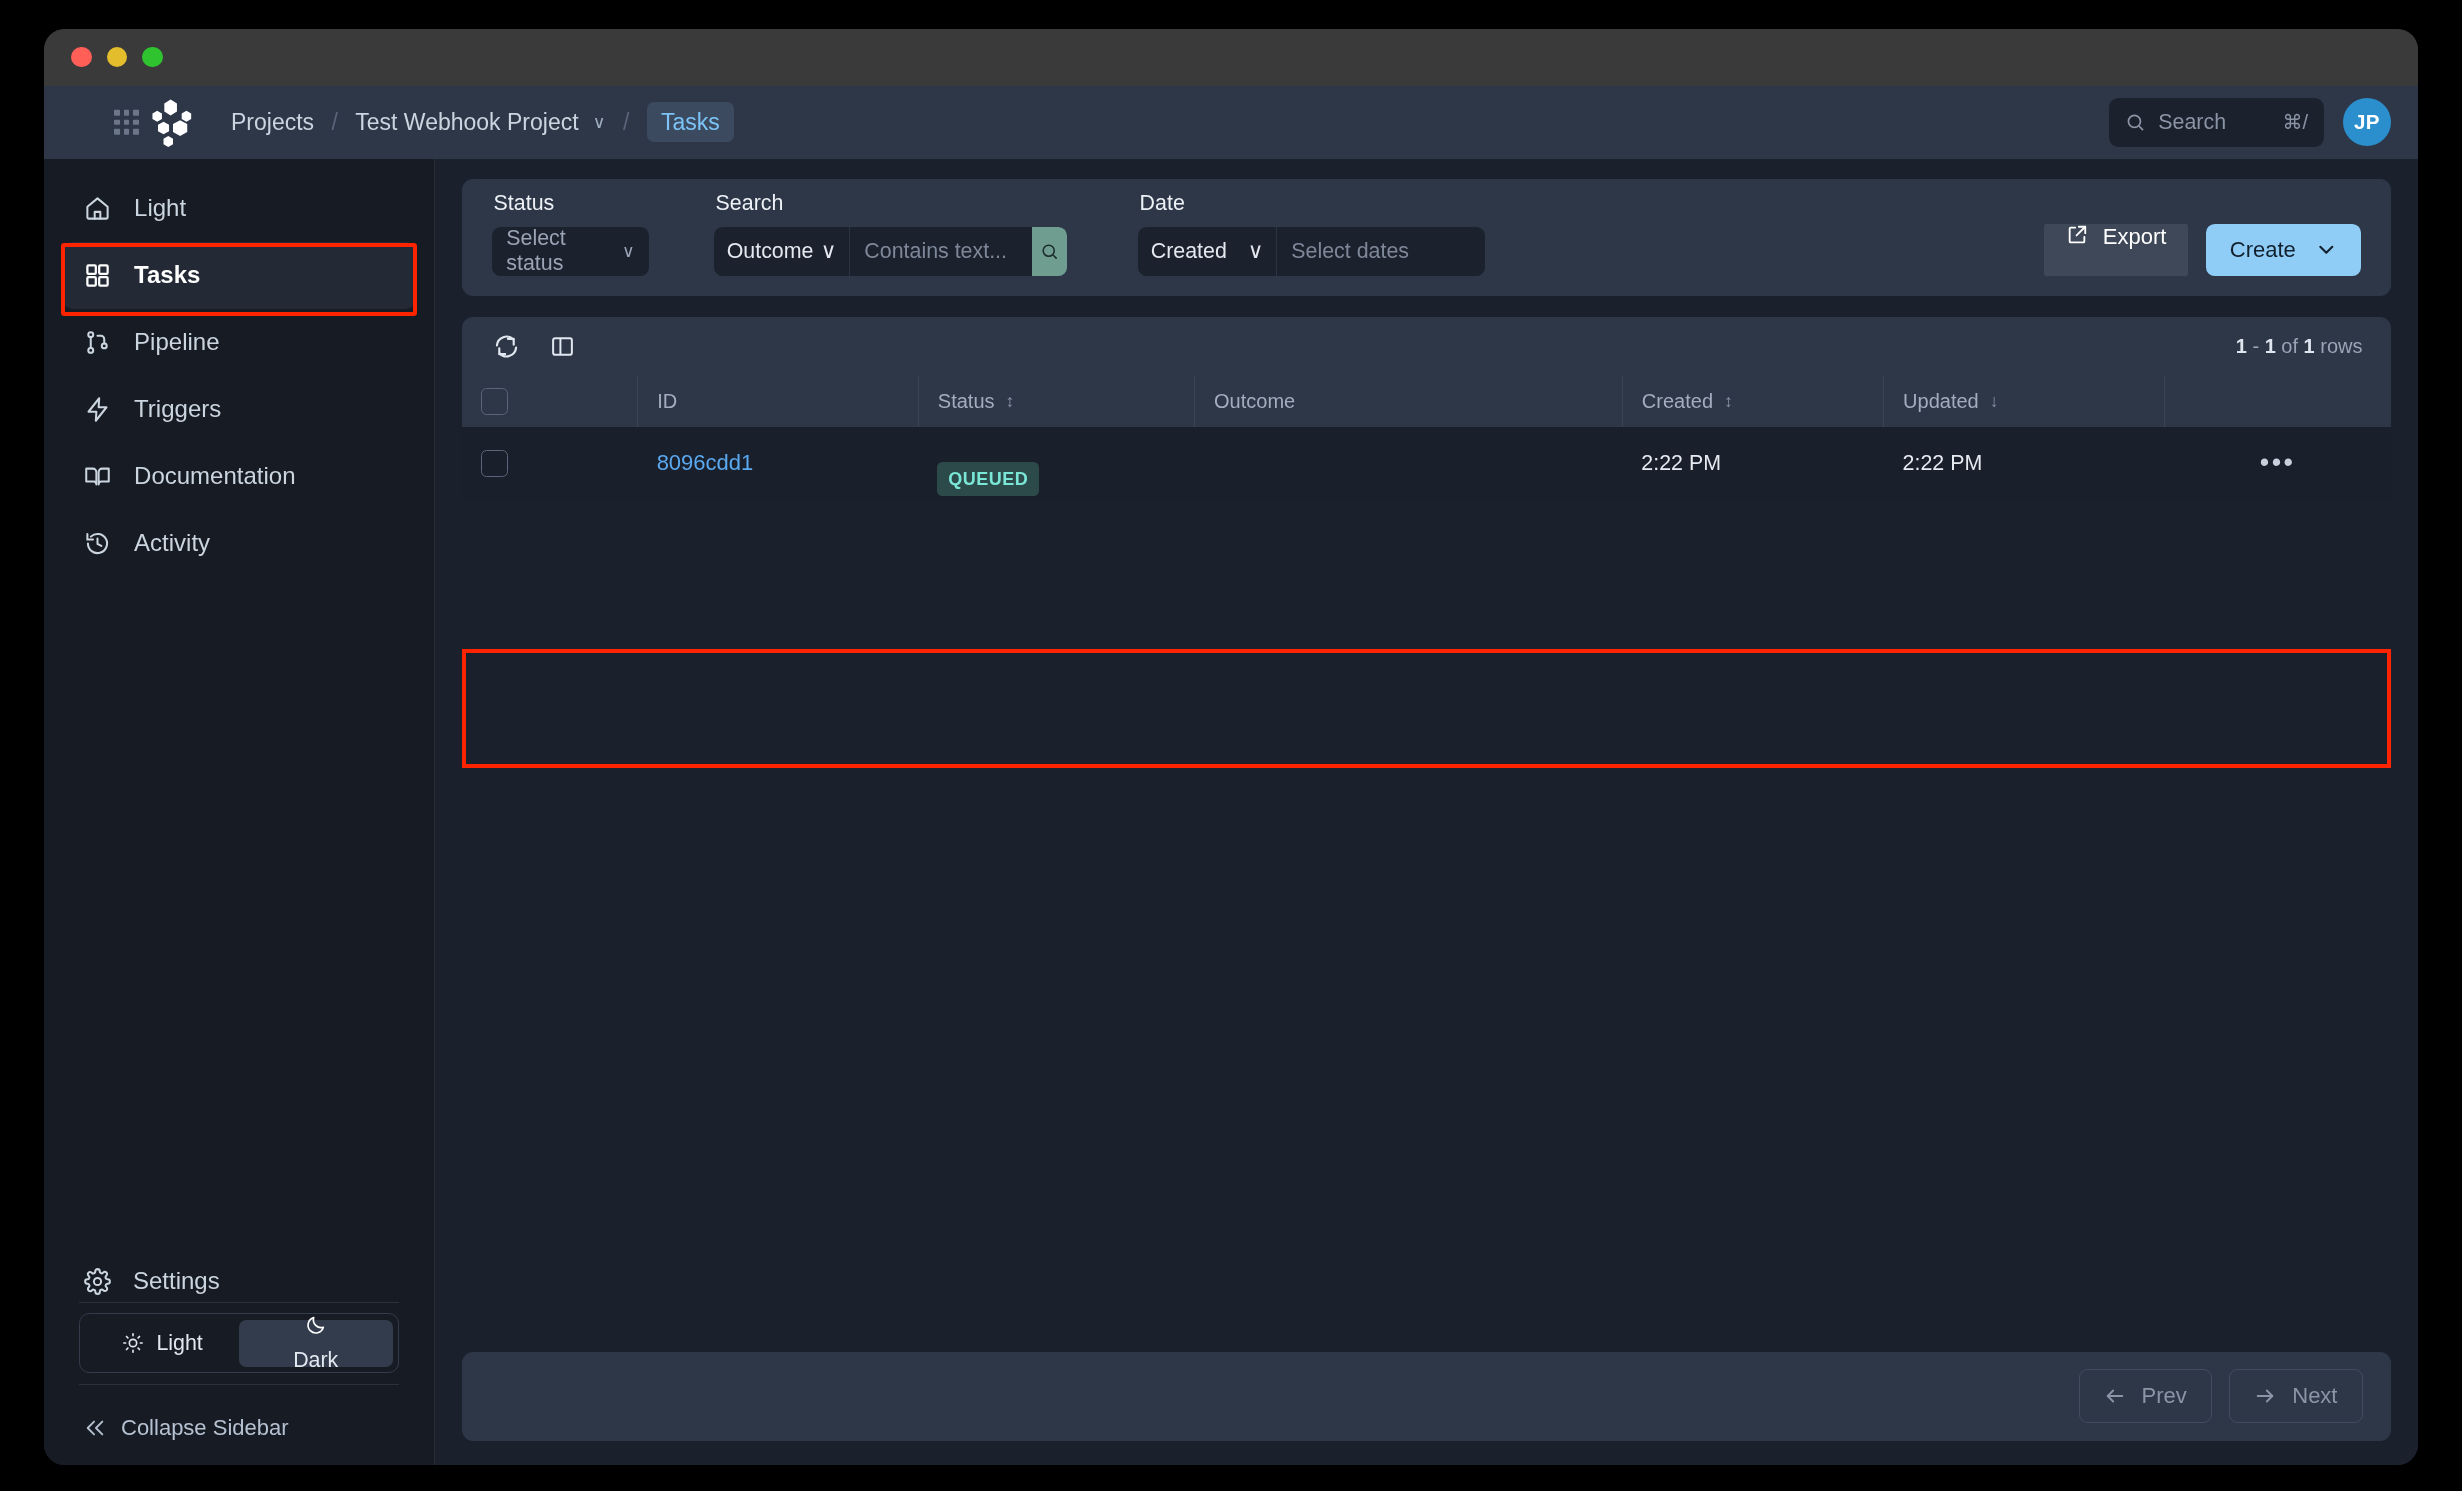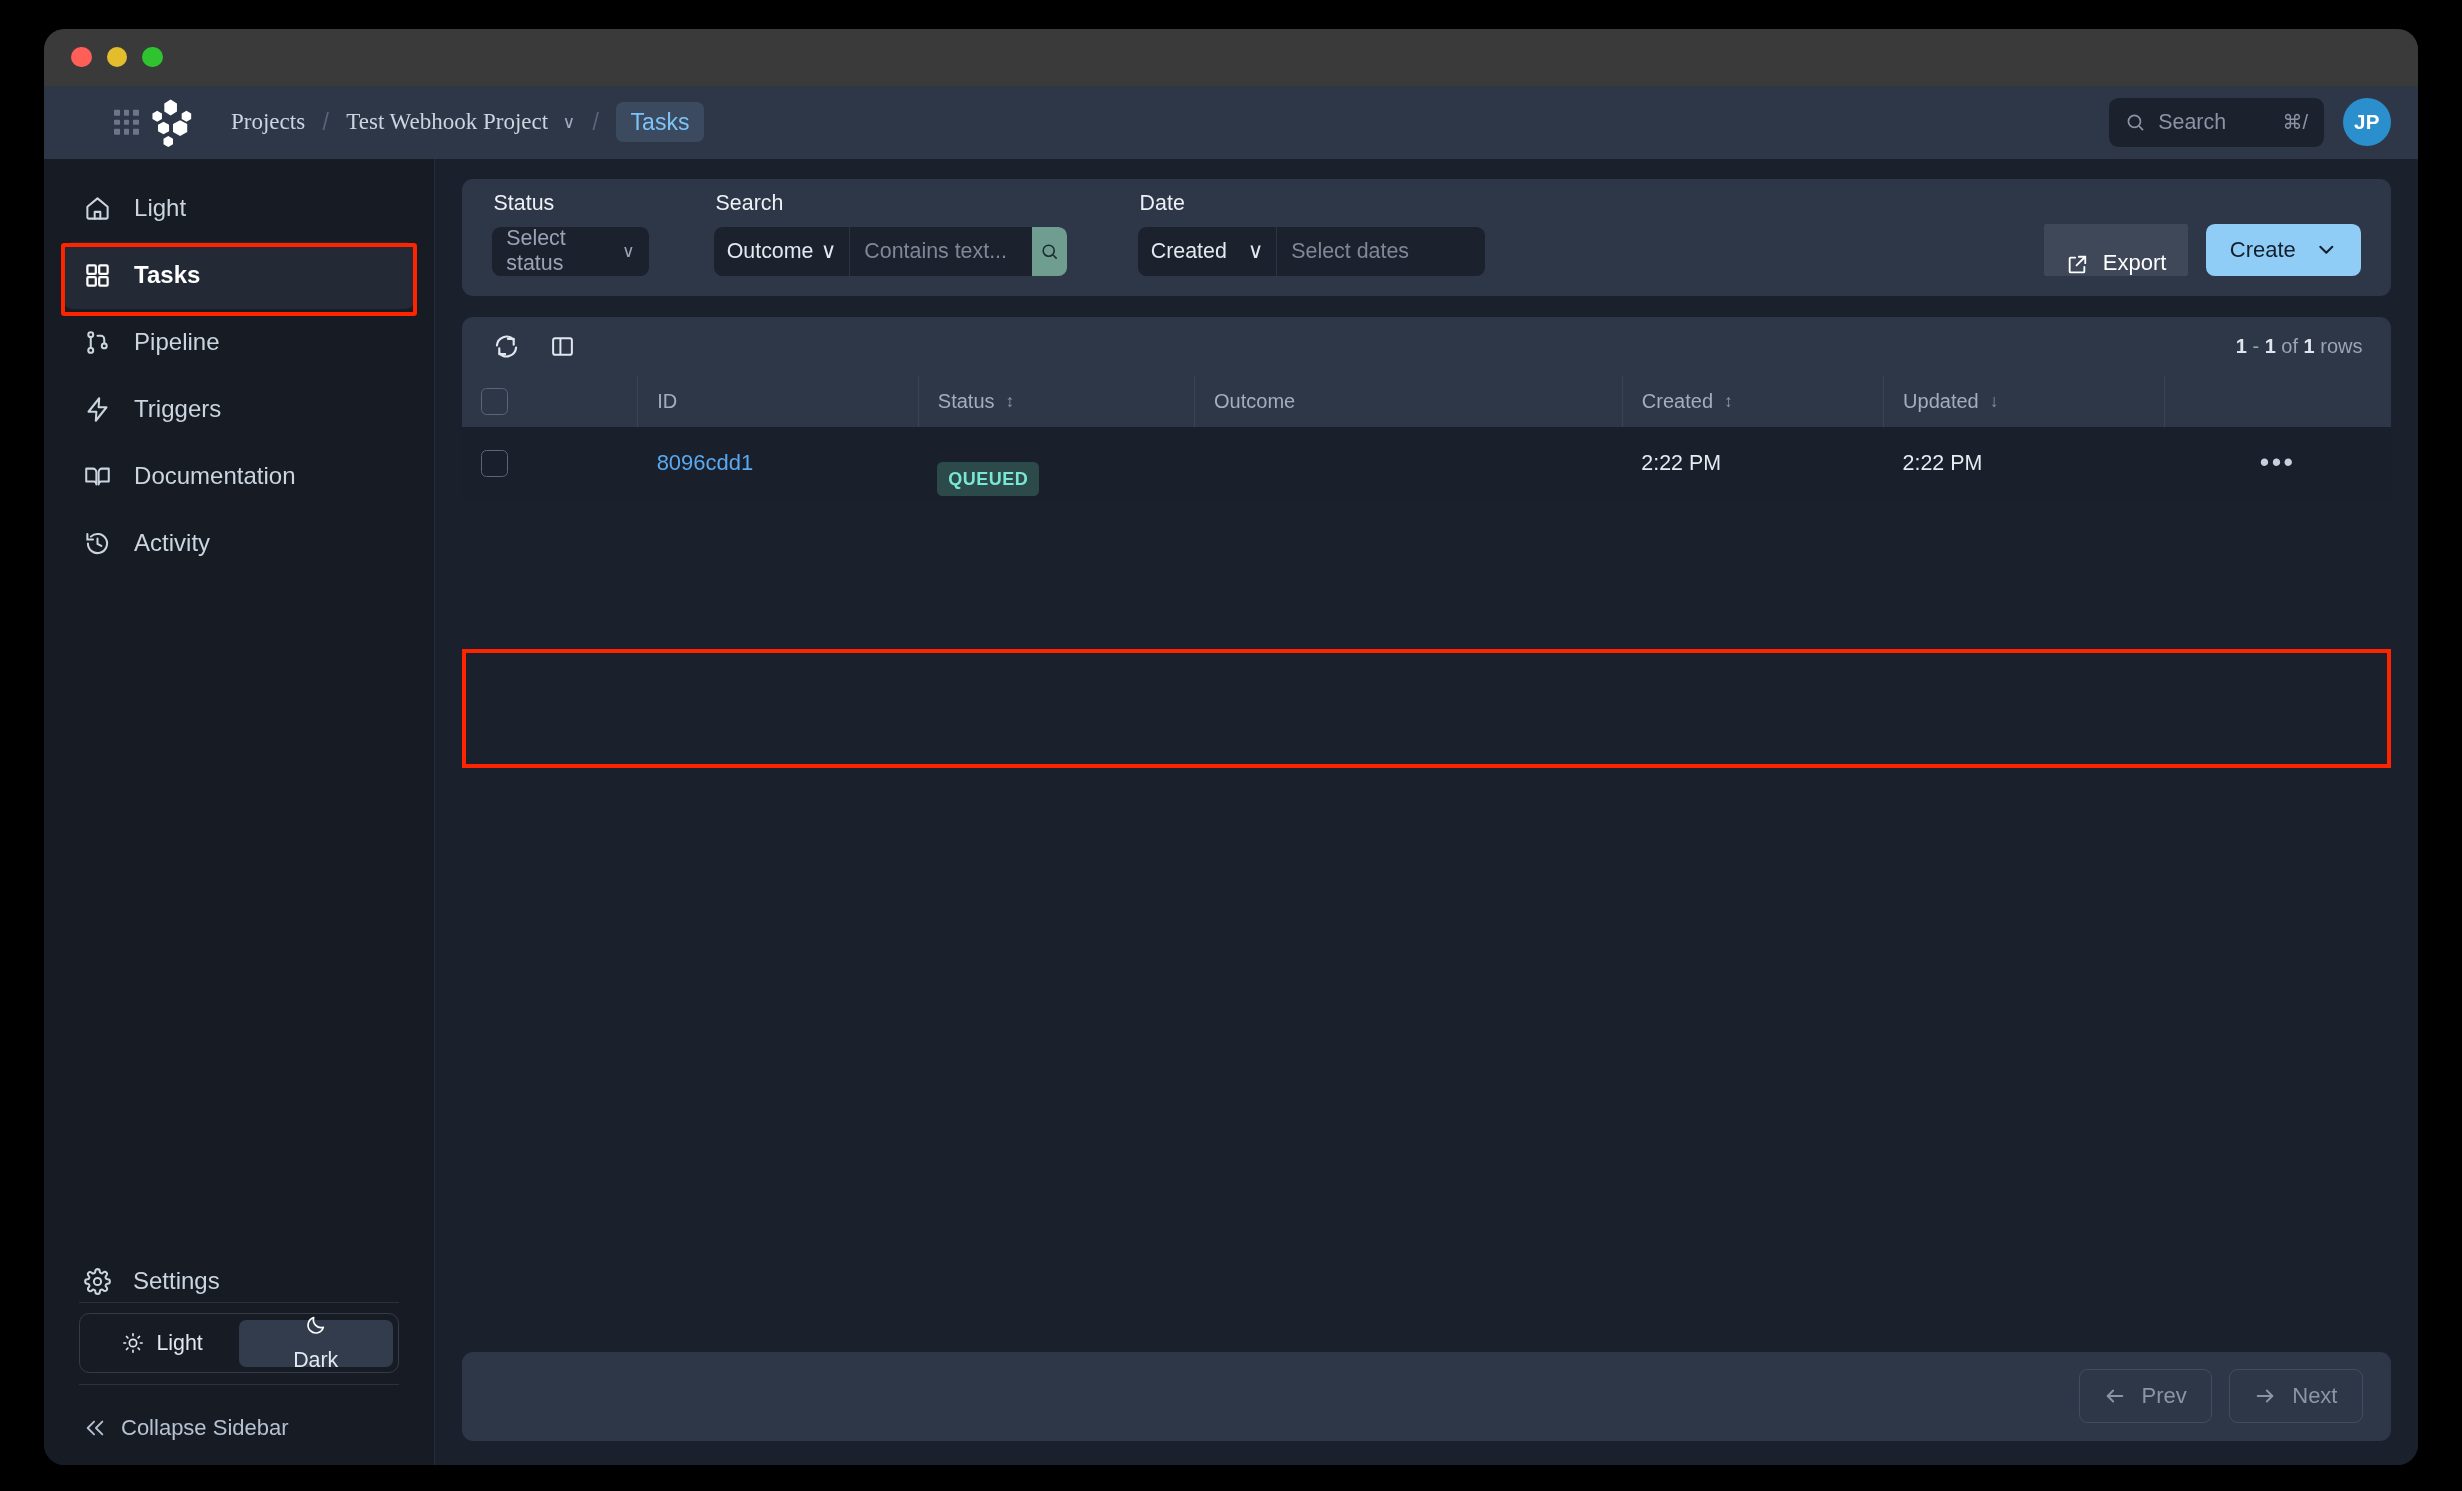--- a/index.html
+++ b/index.html
@@ -59,21 +59,21 @@
   }
   #grid-dots i { display:block; width:5.5px; height:5.5px; border-radius:0.8px; background:#6b7689; }
 
   #logo { margin-left: 44px; width: 46px; height: 49px; flex: 0 0 auto; }
 
   #breadcrumb {
     display: flex; align-items: center; gap: 0;
     margin-left: 35px;
     font-size: 23px;
   }
-  #breadcrumb .crumb { color: #cbd5e0; font-family: Liberation Serif, serif; }
+  #breadcrumb .crumb { color: #cbd5e0; }
   #breadcrumb .sep { color: #5a6478; margin: 0 17.4px; font-size: 23px; }
   #breadcrumb .chev { color: #a0aec0; margin-left: 14.3px; font-size: 17.4px; }
   #breadcrumb .current {
     color: #7cc4f8;
     background: #3c4a5f;
     padding: 6.3px 14.3px;
     border-radius: 7.1px;
   }
 
   #header-right {
@@ -246,21 +246,21 @@
   }
 
   #filter-actions {
     margin-left: auto;
     display: flex; align-items: center; gap: 17.4px;
   }
   #export-btn {
     height: 52px; padding: 0 22px;
     background: #3f4858;
     border-radius: 2px;
-    display: flex; align-items: flex-end; gap: 14.3px;
+    display: flex; align-items: flex-start; gap: 14.3px;
     color: #ffffff; font-size: 22px;
   }
   #create-btn {
     height: 52px; padding: 0 24px;
     background: #8fcdf7;
     border-radius: 8.7px;
     display: flex; align-items: center; gap: 20.6px;
     color: #12202e; font-size: 22px; font-weight: 500;
   }
 

